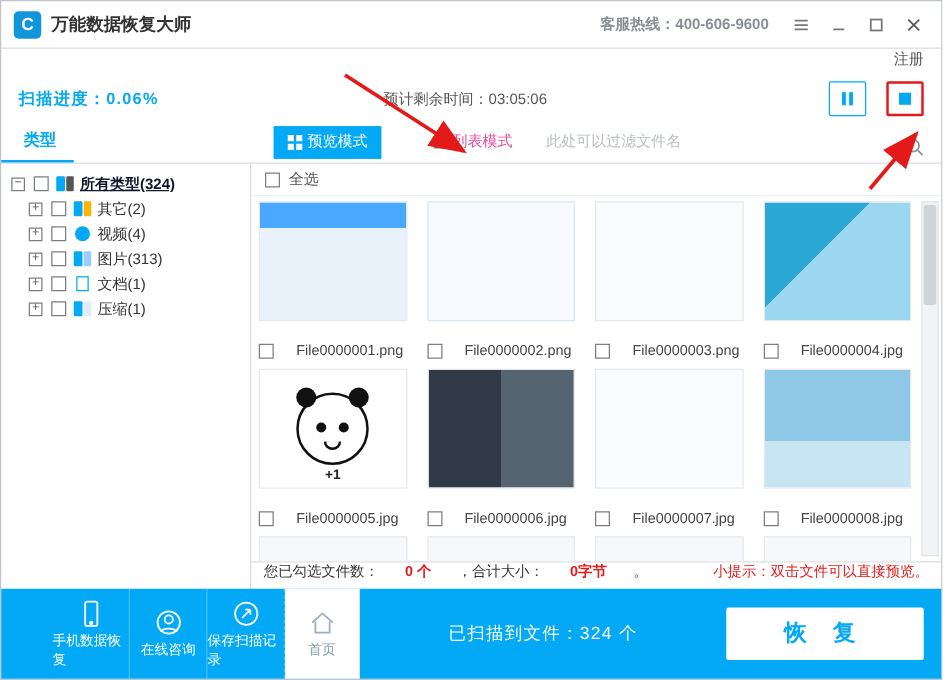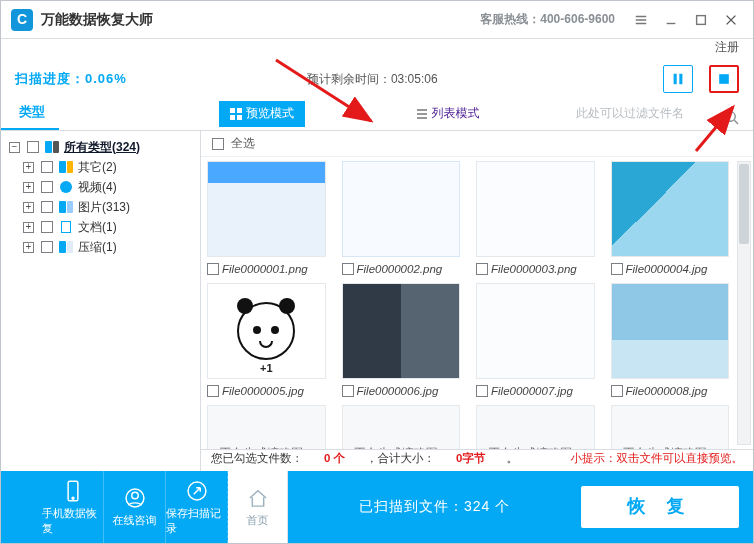--- a/index.html
+++ b/index.html
@@ -29,24 +29,24 @@
   .progress-row{height:36px;display:flex;align-items:center;padding:0 14px;gap:10px;}
   .scan-label{color:var(--blue);font-weight:bold;font-size:13px;letter-spacing:1px;}
   .eta{margin-left:170px;color:#555;font-size:12px;}
   .pr-spacer{flex:1;}
   .sq-btn{width:30px;height:28px;border:1px solid var(--blue);display:flex;align-items:center;justify-content:center;margin-left:6px;border-radius:2px;}
   .sq-btn.highlight{border:2px solid var(--red);}
   .sq-btn svg{width:14px;height:14px;}
   
   .tool-row{height:34px;display:flex;align-items:flex-end;border-bottom:1px solid var(--border);}
   .type-tab{color:var(--blue);font-size:13px;font-weight:600;padding:6px 14px 6px 18px;border-bottom:2px solid var(--blue);height:100%;display:flex;align-items:center;}
-  .tool-center{flex:1;display:flex;align-items:center;justify-content:space-between;padding-left:160px;height:100%;}
+  .tool-center{flex:1;display:flex;align-items:center;justify-content:flex-start;padding-left:160px;height:100%;}
   .mode-btn{height:26px;display:flex;align-items:center;padding:0 10px;font-size:12px;border:1px solid transparent;gap:4px;}
   .mode-btn.active{background:var(--blue);color:#fff;border-color:var(--blue);}
-  .mode-btn.inactive{color:#4c1d95;padding-left:40px;}
+  .mode-btn.inactive{color:#ec4899;padding-left:40px;}
   .filter-input{height:24px;width:150px;border:none;border-bottom:1px solid transparent;margin-left:14px;font-size:12px;color:#444;background:transparent;}
   .filter-input::placeholder{color:#b8bdc2;}
   .search-ic{margin-left:auto;margin-right:14px;color:#888;}
   
   .body{flex:1;display:flex;min-height:0;}
   .tree{width:200px;border-right:1px solid var(--border);padding:6px 4px 4px 4px;overflow:hidden;}
   .tree-row{display:flex;align-items:center;height:20px;gap:2px;font-size:12px;white-space:nowrap;}
   .tg{width:11px;height:11px;border:1px solid #7b7f84;display:inline-flex;align-items:center;justify-content:center;font-size:10px;line-height:1;color:#555;margin-right:2px;}
   .cb{width:12px;height:12px;border:1px solid #7b7f84;display:inline-block;margin:0 3px;background:#fff;}
   .ic-sm{width:16px;height:14px;display:inline-flex;align-items:center;justify-content:center;margin-right:2px;}
@@ -63,21 +63,21 @@
   .m-doc{border:1px solid #03a9f4;width:10px;height:12px;}
   .m-zip .a{background:#03a9f4;} .m-zip .b{background:#e0ecf7;}
 
   
   .content{flex:1;display:flex;flex-direction:column;min-width:0;}
   .sel-all{height:26px;display:flex;align-items:center;padding-left:8px;gap:4px;color:#555;font-size:12px;border-bottom:1px solid #eef1f3;}
   .grid-wrap{flex:1;overflow:hidden;padding:4px 24px 0 6px;position:relative;}
   .grid{display:grid;grid-template-columns:repeat(4,1fr);gap:6px 16px;}
   .cell{display:flex;flex-direction:column;}
   .thumb{height:96px;border:1px solid #e6e9ec;background:#f6f8fa;display:flex;align-items:center;justify-content:center;overflow:hidden;position:relative;}
-  .fname-row{display:flex;align-items:center;gap:3px;padding-top:4px;font-size:11.5px;color:#444;font-style:italic;}
+  .fname-row{display:flex;align-items:center;gap:18px;padding-top:16px;font-size:11.5px;color:#444;}
   .fname-row .cb{margin:0;}
   .loading{color:#666;font-size:12px;text-align:center;}
   
   .th1{background:linear-gradient(180deg,#4aa8ff 0 22%,#e9f2fb 22% 100%);} 
   .th2{background:#f7fbff;border:1px solid #d7e7f5;}
   .th3{background:#fafcff;}
   .th4{background:linear-gradient(135deg,#2aa7d4 0 40%,#9bd7ef 40% 100%);} 
   .th5{background:#fff;}
   .th6{background:linear-gradient(90deg,#2f3a46 0 50%,#566472 50% 100%);} 
   .th7{background:#fbfcfd;}

